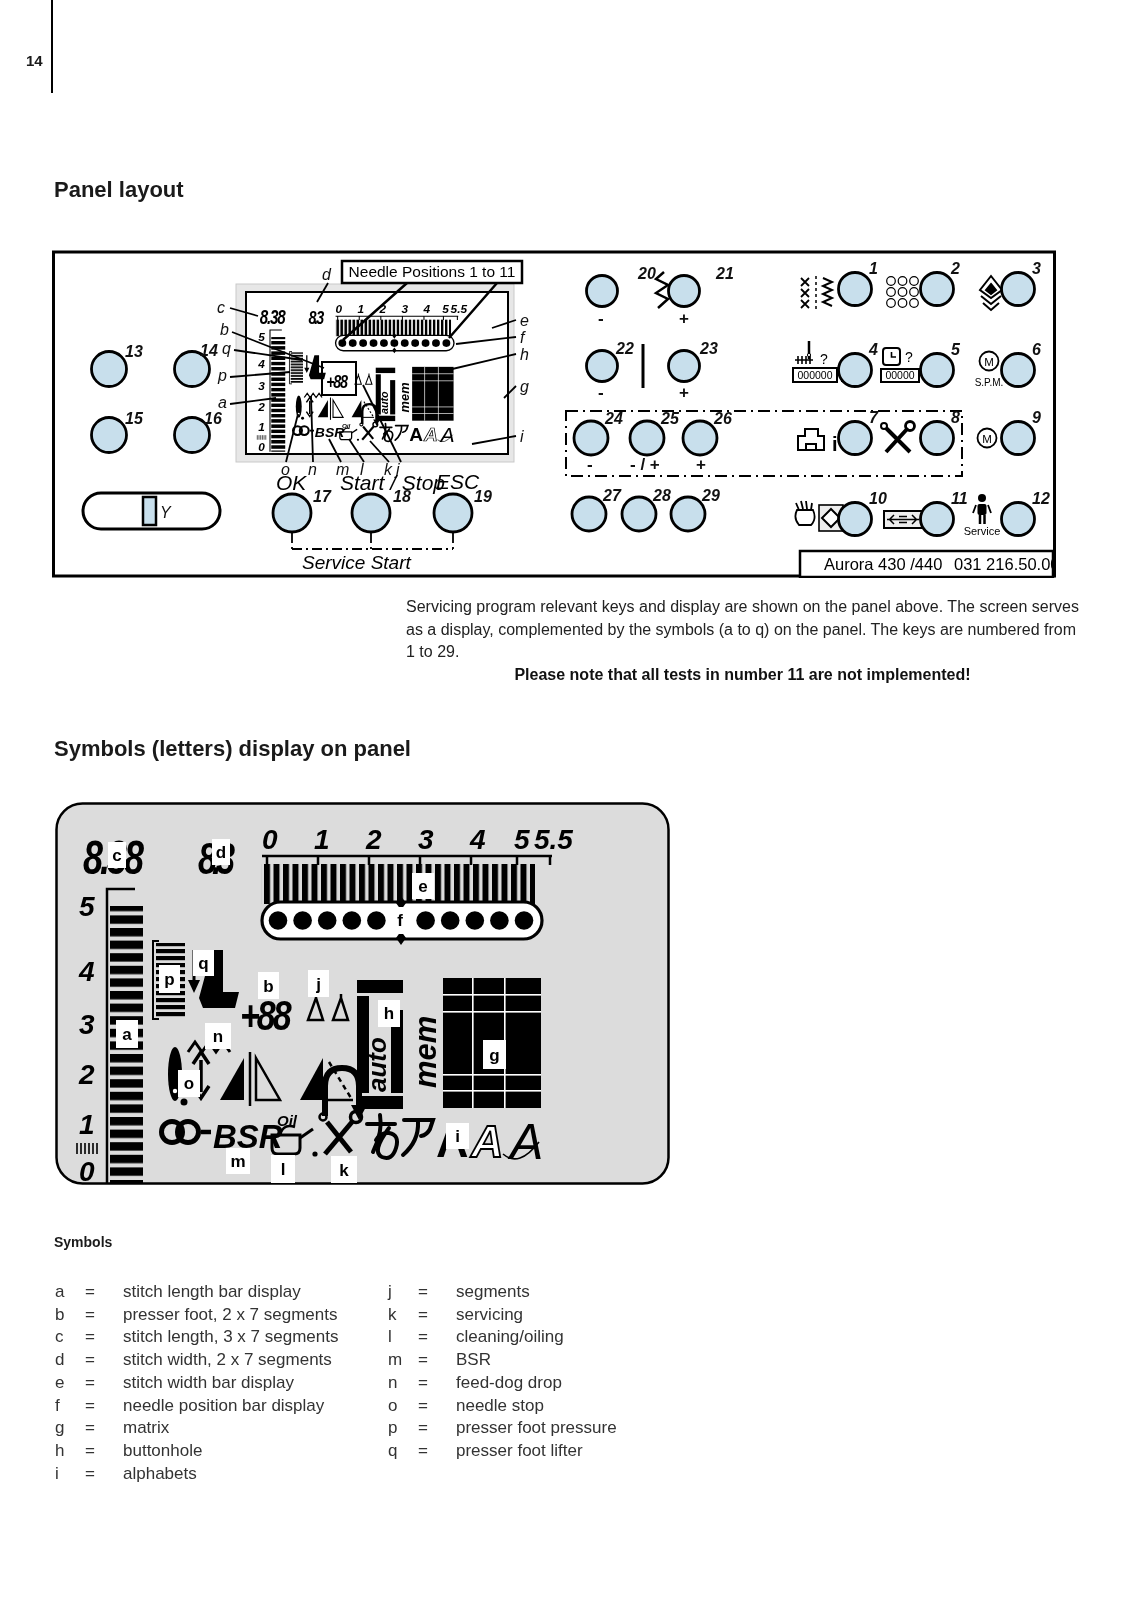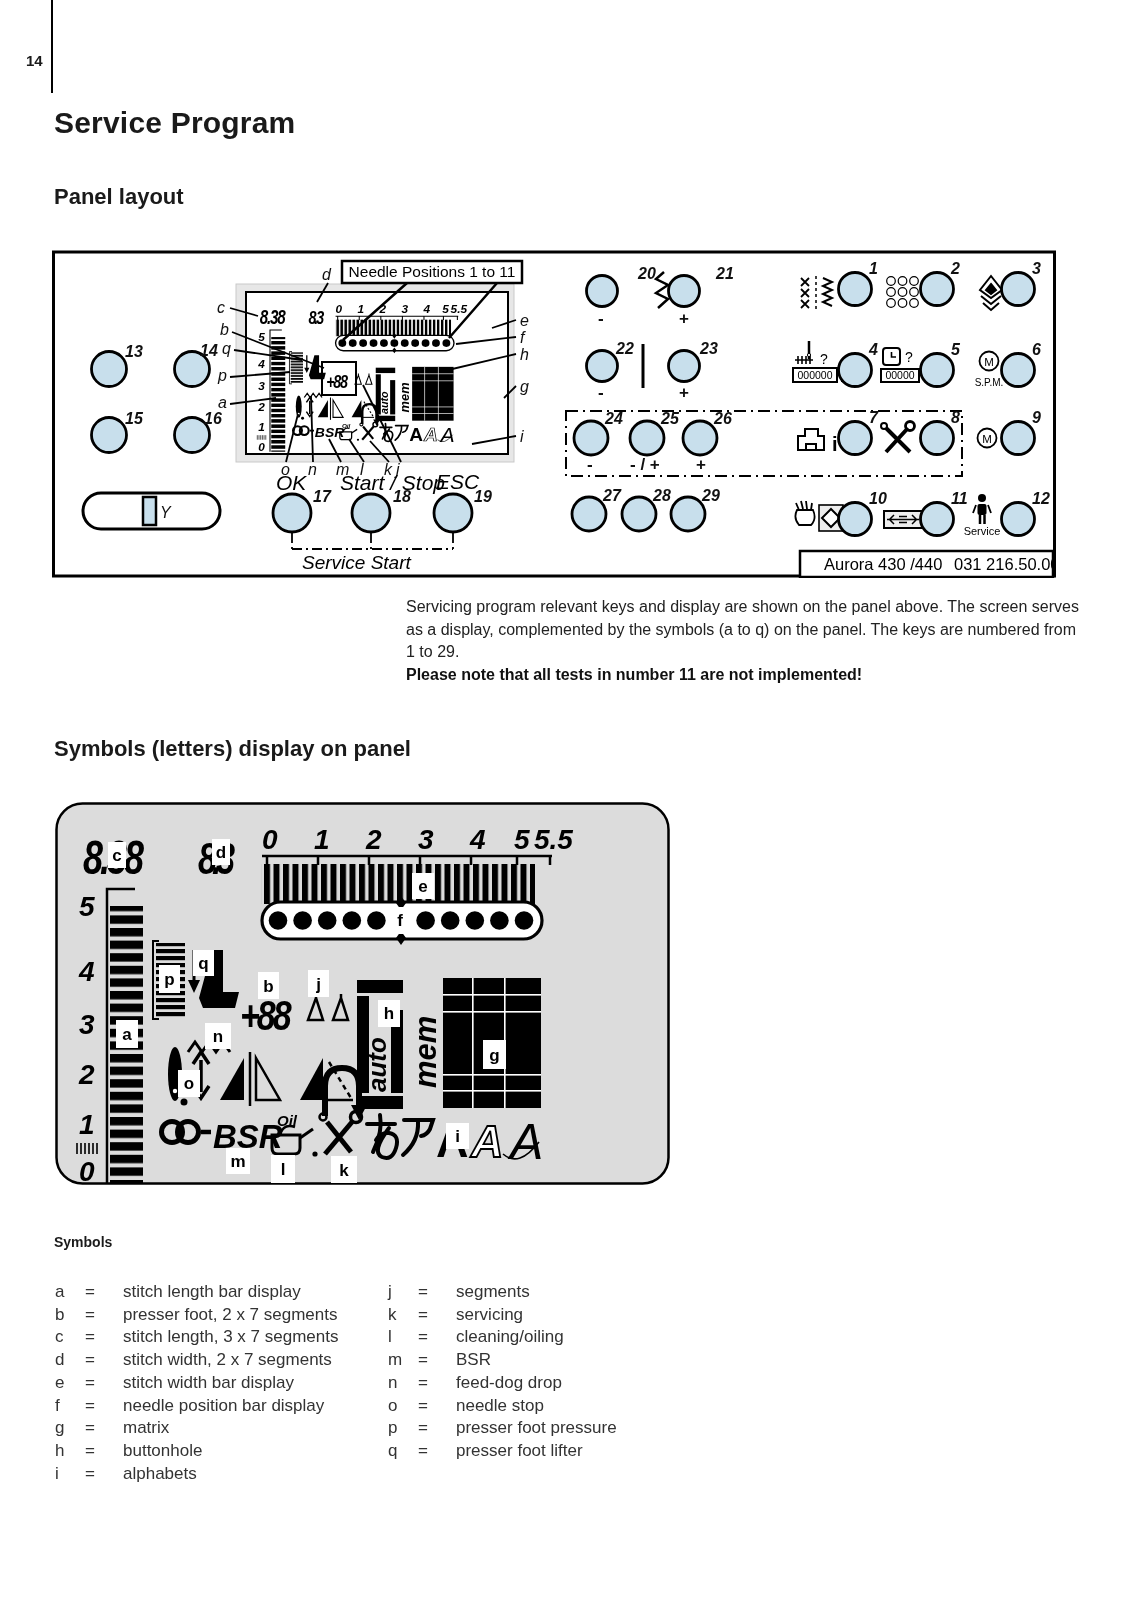--- a/index.html
+++ b/index.html
@@ -4,21 +4,21 @@
 <style>
   html,body{margin:0;padding:0;background:#fff;}
   #page{position:relative;width:1131px;height:1600px;background:#fff;overflow:hidden;
         font-family:"Liberation Sans",sans-serif;color:#1a1a1a;border-radius:12px;}
   .abs{position:absolute;}
   .h1{font-size:30px;font-weight:bold;letter-spacing:.2px;}
   .h2{font-size:22px;font-weight:bold;}
   .pagenum{font-size:15px;font-weight:bold;}
   .vrule{width:2px;background:#000;}
   .body-line{font-size:16px;line-height:22.5px;white-space:nowrap;color:#222;}
-  .note{font-size:16px;line-height:22.5px;font-weight:bold;color:#111;white-space:nowrap;}
+  .note{font-size:16px;line-height:22.5px;font-weight:bold;color:#111;white-space:nowrap;text-align:center;}
   .symrow{display:flex;font-size:17px;line-height:22.7px;color:#333;}
   .symrow .lt{width:30px;}
   .symrow .eq{width:38px;}
   svg text{font-family:"Liberation Sans",sans-serif;}
   .numlbl{font-size:16px;font-style:italic;font-weight:bold;fill:#111;}
   .siglbl{font-size:17px;font-weight:bold;fill:#111;}
   .calll{font-size:16px;font-style:italic;fill:#111;}
   .seg7{font-family:"Liberation Mono",monospace;font-weight:bold;font-style:italic;fill:#000;}
   .numIt{font-size:28px;font-style:italic;font-weight:bold;fill:#000;}
   .chipt{font-size:17px;font-weight:bold;fill:#000;}
@@ -202,22 +202,21 @@
         </g>
       </symbol>
     </defs>
   </svg>
 
   
   <div class="abs vrule" style="left:51px;top:0;height:93px;"></div>
   <div class="abs pagenum" style="left:26px;top:52px;">14</div>
 
   
-  <div class="abs h1" style="left:54px;top:106px;">Service Program</div>
-  <div class="abs h2" style="left:54px;top:184px;">Panel layout</div>
+  <div class="abs h2" style="left:54px;top:177px;">Panel layout</div>
 
   
   <svg class="abs" style="left:52px;top:248px;" width="1004" height="330" viewBox="0 0 1004 330">
     <rect x="1.5" y="4" width="1001" height="324" fill="#fff" stroke="#000" stroke-width="3"></rect>
 
     <rect x="184" y="36" width="278" height="178" fill="#e7e7e7" stroke="#c9c9c9" stroke-width="1"></rect>
     <rect x="194" y="44" width="262" height="162" fill="#fff" stroke="#000" stroke-width="2"></rect>
     <g transform="translate(196,46) scale(0.423,0.414)">
       <use href="#lcdsym" width="615" height="383"></use>
     </g>

